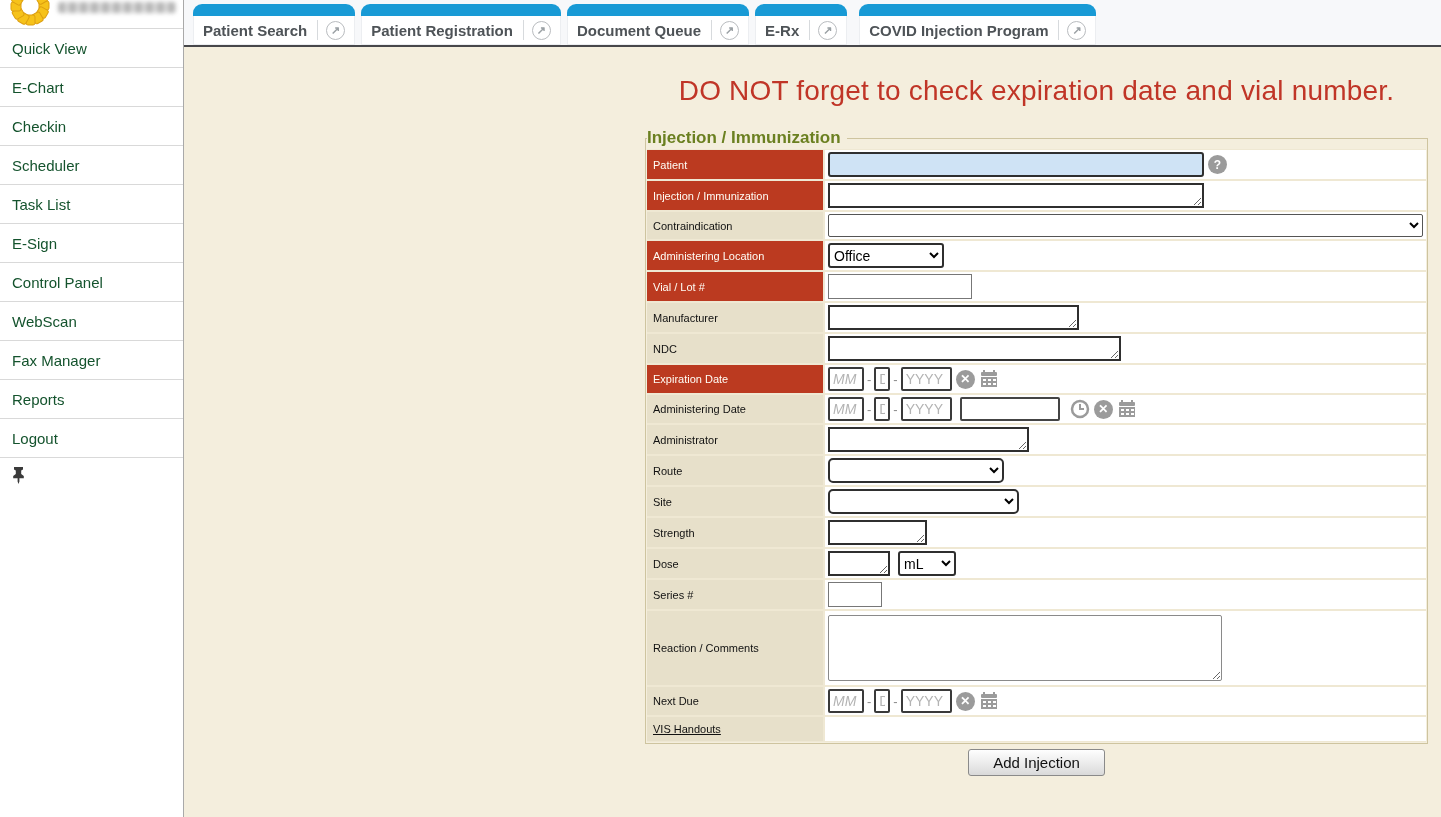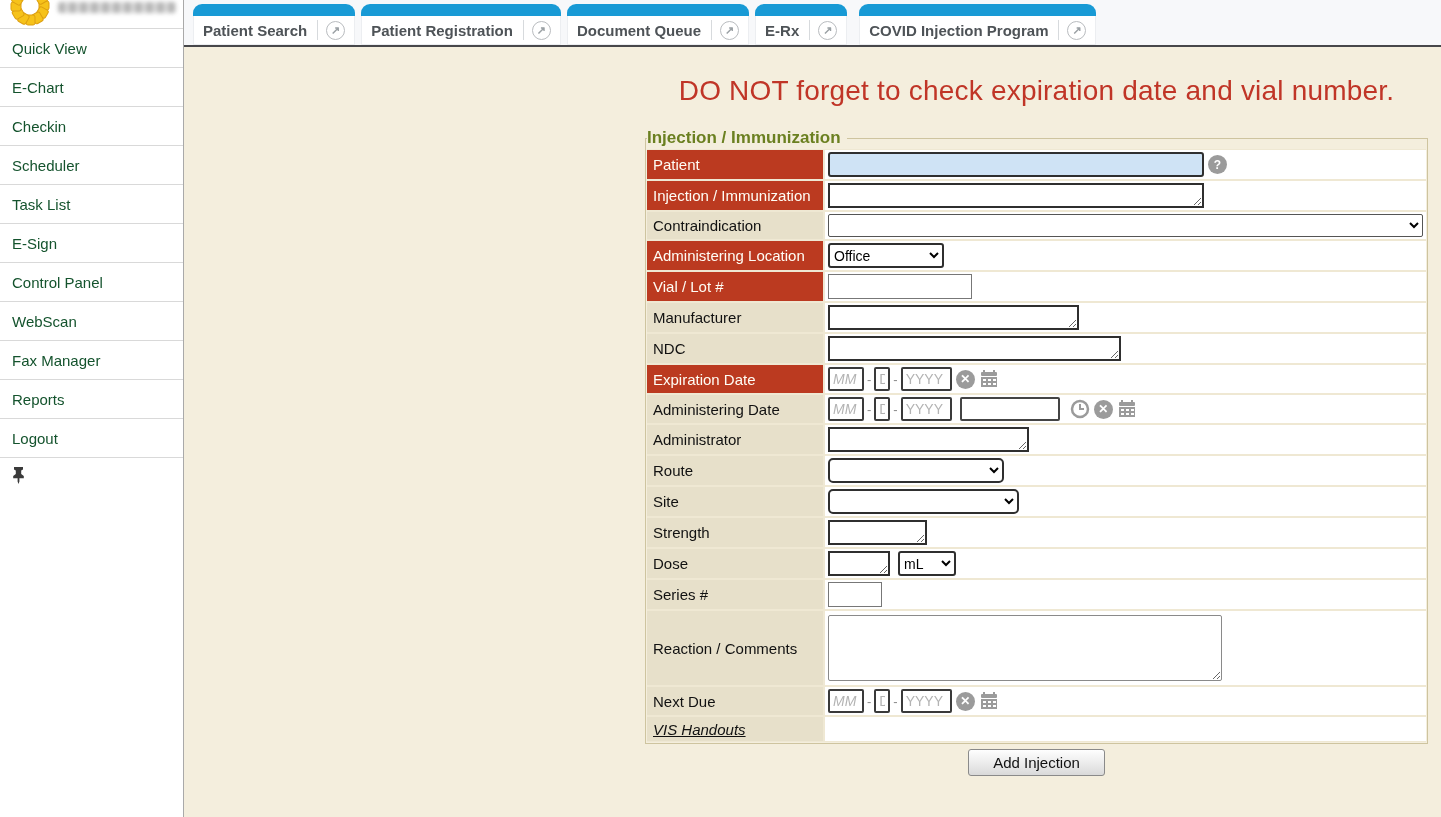--- a/index.html
+++ b/index.html
@@ -35,21 +35,21 @@
   .tab.active .tab-body { background:transparent; border:none; color:#fff; font-weight:bold; padding:0 14px 4px; }
 
   .content { flex:1; overflow:hidden; }
   .form-wrap { margin-left:461px; width:783px; }
   .warning { margin-top:28px; text-align:center; color:#c03527; font-size:28px; letter-spacing:.2px; }
 
   fieldset { margin-top:21px; border:1px solid #cec49f; padding:1px; }
   legend { color:#6b8021; font-size:17px; font-weight:bold; padding-right:6px; }
   .ftable { background:#efe8d3; display:grid; row-gap:2px; padding:1px 0; }
   .frow { display:grid; grid-template-columns:176px 1fr; column-gap:2px; }
-  .lcell { display:flex; align-items:center; padding:0 6px; font-size:15px; min-height:27px; }
+  .lcell { display:flex; align-items:center; padding:0 6px; font-size:11px; min-height:27px; }
   .lcell.req { background:#bb3a20; color:#fffdf5; }
   .lcell.opt { background:#e7e0ca; color:#111; }
   .fcell { background:#fff; display:flex; align-items:center; gap:4px; padding:2px 3px; min-height:27px; }
 
   input, textarea, select { font-family:"Liberation Sans",sans-serif; font-size:14px; }
   .ta { border:2px solid #2f2f2f; height:25px; resize:both; overflow:hidden; padding:2px 3px; line-height:16px; }
   .inp-patient { width:376px; height:25px; background:#cfe3f5; border:2px solid #2f2f2f; border-radius:3px; }
   .ta-inj { width:376px; }
   .inp-plain { border:1px solid #777; height:25px; padding:2px 3px; }
   .inp-vial { width:144px; }
@@ -407,21 +407,21 @@
                         <rect x="14" y="1" width="2" height="3"></rect>
                         <path d="M2 8h16v10H2z"></path>
                         <path d="M4 10h3v2H4zm5 0h3v2H9zm5 0h3v2h-3zM4 14h3v2H4zm5 0h3v2H9zm5 0h3v2h-3z" fill="#fff"></path>
                       </g>
                     </svg>
                 </span>
               </div>
             </div>
 
             <div class="frow" style="min-height:24px;">
-              <div class="lcell opt" style="min-height:24px;font-style:italic;">
+              <div class="lcell opt" style="min-height:24px;">
                 <span class="link">VIS Handouts</span>
               </div>
               <div class="fcell" style="min-height:24px;"></div>
             </div>
 
           </div>
         </fieldset>
 
         <div class="btn-row">
           <button class="add-btn">Add Injection</button>

